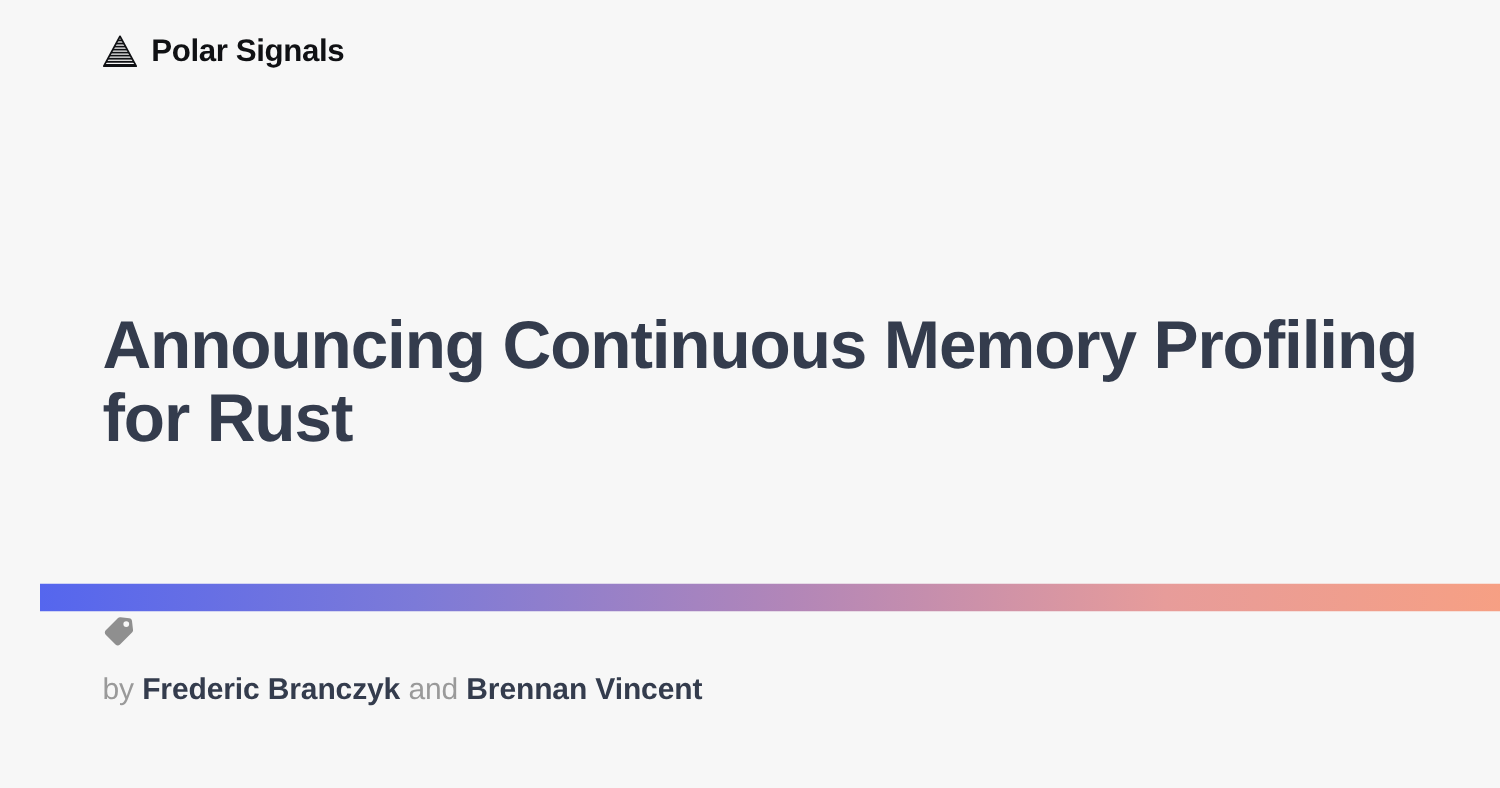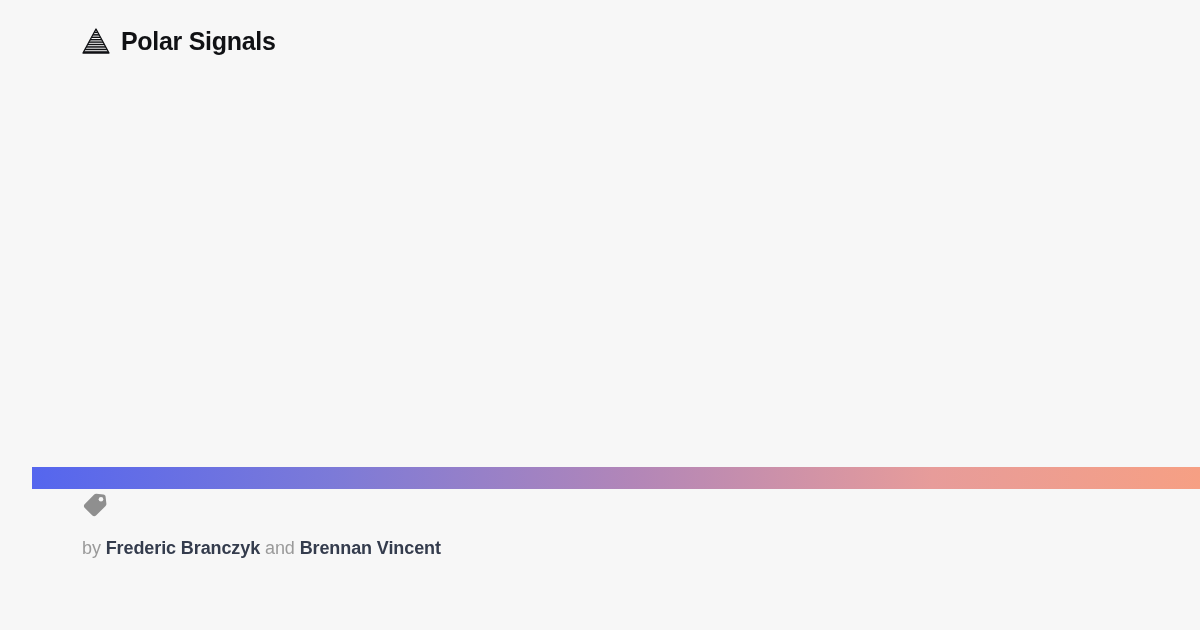--- a/index.html
+++ b/index.html
@@ -82,21 +82,21 @@
     letter-spacing: -0.1px;
     line-height: 1;
     white-space: nowrap;
   }
 
   
   .byline {
     position: absolute;
     left: 50px;
     top: 538px;
-    font-size: 18px;
+    font-size: 24px;
     line-height: 1.2;
     color: #9a9a9a;
     letter-spacing: -0.1px;
     white-space: nowrap;
   }
   .byline .author {
     font-weight: 700;
     color: #343c4d;
   }
   .byline .conj {
@@ -145,20 +145,21 @@
           <rect x="0" y="18.2" width="28" height="1.5"></rect>
           <rect x="0" y="20.7" width="28" height="1.5"></rect>
           <rect x="0" y="23.2" width="28" height="1.9"></rect>
         </g>
         <polygon points="14,1 27,25 1,25" fill="none" stroke="#101114" stroke-width="1.3" stroke-linejoin="round"></polygon>
       </svg>
     </span>
     <span class="brand-name">Polar Signals</span>
   </div>
 
+  <h1 class="title">Announcing Continuous Memory Profiling for Rust</h1>
 
   <div class="tags">
     <span class="tag-icon">
       <svg class="tag-icon" viewBox="0 0 26 26" xmlns="http://www.w3.org/2000/svg" aria-hidden="true">
         <path d="M2.6 12.2 L12.2 2.6 C12.8 2.0 13.6 1.7 14.4 1.8 L21.4 2.6 C22.6 2.7 23.5 3.6 23.6 4.8 L24.4 11.8 C24.5 12.6 24.2 13.4 23.6 14.0 L14.0 23.6 C13.0 24.6 11.4 24.6 10.4 23.6 L2.6 15.8 C1.6 14.8 1.6 13.2 2.6 12.2 Z" fill="#8f8f8f"></path>
         <circle cx="19.0" cy="7.2" r="2.3" fill="#f7f7f7"></circle>
       </svg>
     </span>
   </div>
 

